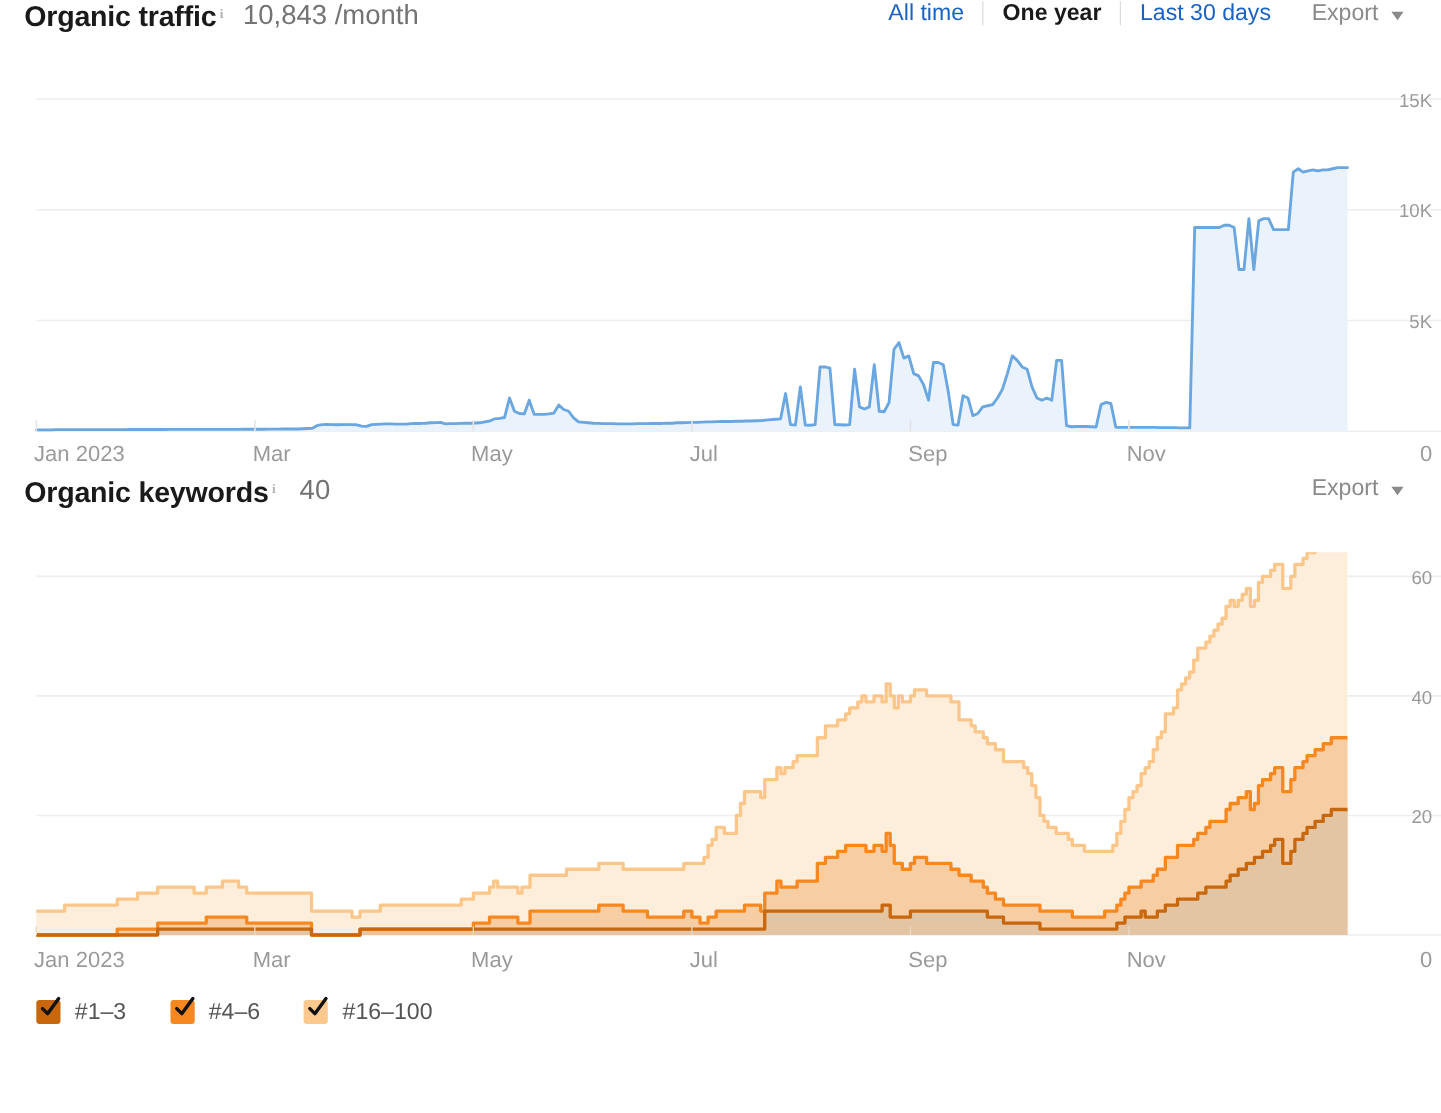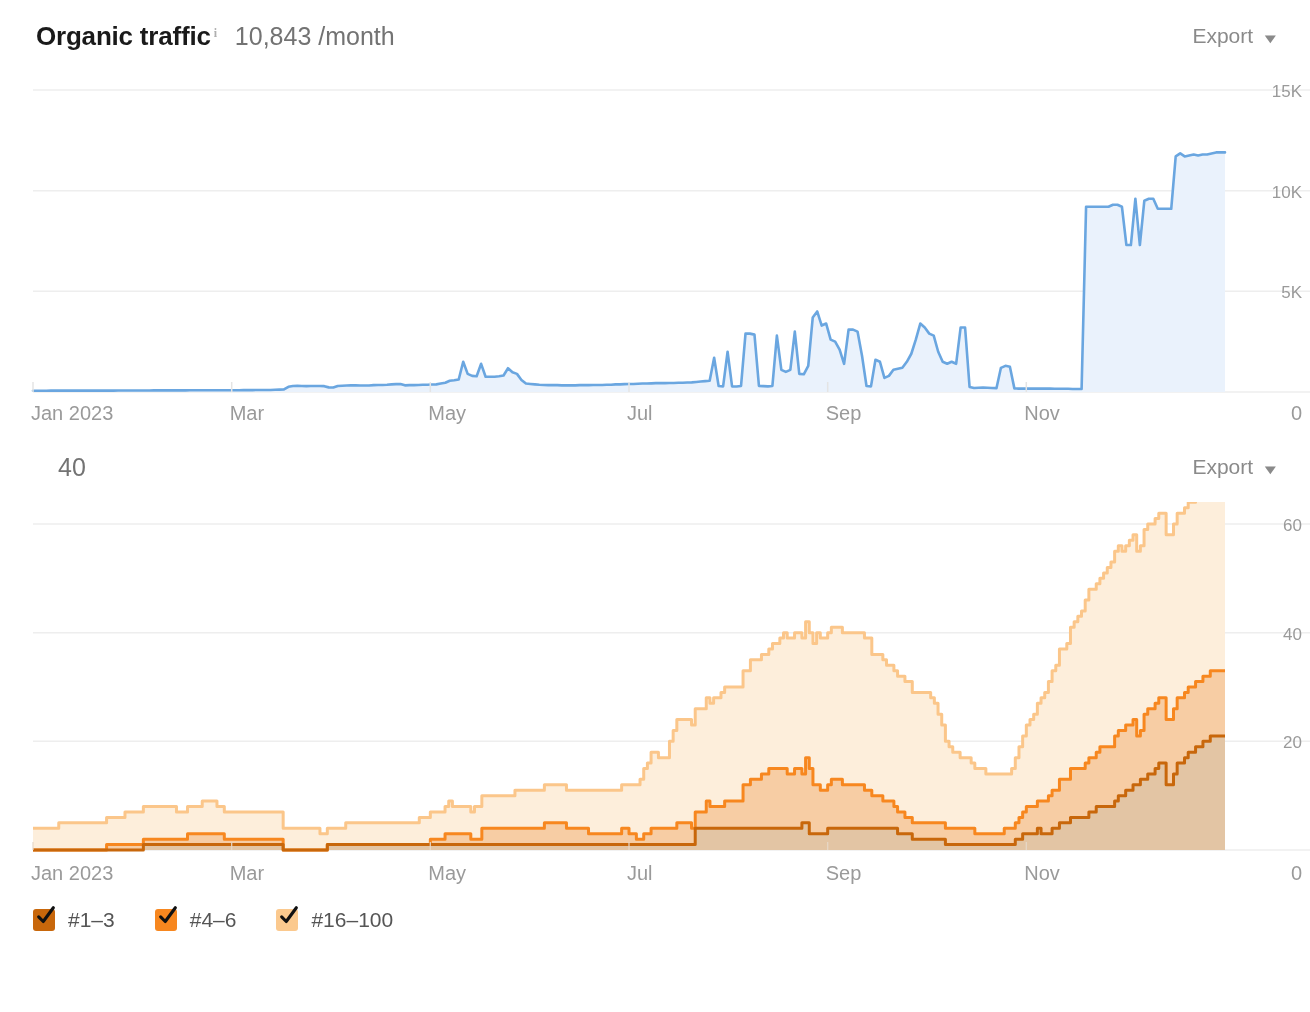--- a/index.html
+++ b/index.html
@@ -15,23 +15,23 @@
     color: #333;
     overflow: hidden;
     position: relative;
   }
 
   .panel { position: relative; }
 
   
   .chart-header {
     display: flex;
-    align-items: center;
+    align-items: flex-start;
     height: 72px;
-    padding: 0 33px 0 36px;
+    padding: 0 33px 0 22px;
     box-sizing: border-box;
   }
   .chart-header.kw { height: 70px; }
 
   .metric-title {
     font-size: 26px;
     font-weight: bold;
     color: #1a1a1a;
     letter-spacing: -0.2px;
     white-space: nowrap;
@@ -148,20 +148,27 @@
 </style>
 </head>
 <body>
 
 <div class="panel">
 
   <div class="chart-header">
     <span class="metric-title"><span>Organic traffic</span><i class="info-icon">i</i></span>
     <span class="metric-value">10,843 /month</span>
     <span class="header-spacer"></span>
+    <span class="range-group">
+      <span class="range-link">All time</span>
+      <span class="range-sep"></span>
+      <span class="range-link active">One year</span>
+      <span class="range-sep"></span>
+      <span class="range-link">Last 30 days</span>
+    </span>
     <span class="export-btn"><span>Export</span><span class="export-caret">▼</span></span>
   </div>
 
   <div class="plot-wrap">
     <svg class="plot-svg" id="traffic-svg" width="1310" height="330" viewBox="0 0 1310 330">
         <line x1="33" y1="320" x2="1310" y2="320" stroke="#eeeeee" stroke-width="1.5"></line>
         <line x1="33" y1="219.33333333333334" x2="1310" y2="219.33333333333334" stroke="#eeeeee" stroke-width="1.5"></line>
         <line x1="33" y1="118.66666666666669" x2="1310" y2="118.66666666666669" stroke="#eeeeee" stroke-width="1.5"></line>
         <line x1="33" y1="18" x2="1310" y2="18" stroke="#eeeeee" stroke-width="1.5"></line>
         <text x="1302" y="226.33333333333334" text-anchor="end" fill="#9a9a9a" font-size="17" font-family="&quot;Liberation Sans&quot;, sans-serif">5K</text>
@@ -185,20 +192,21 @@
       <span class="axis-label" style="left: 627px;">Jul</span>
       <span class="axis-label" style="left: 825.706px;">Sep</span>
       <span class="axis-label" style="left: 1024.29px;">Nov</span>
       <span class="axis-label right">0</span>
     </div>
 </div>
 
 <div class="panel">
 
   <div class="chart-header kw">
+    <span class="metric-title"><span>Organic keywords</span><i class="info-icon">i</i></span>
     <span class="metric-value small">40</span>
     <span class="header-spacer"></span>
     <span class="export-btn"><span>Export</span><span class="export-caret">▼</span></span>
   </div>
 
   <div class="plot-wrap">
     <svg class="plot-svg" id="kw-svg" width="1310" height="360" viewBox="0 0 1310 360">
         <line x1="33" y1="348" x2="1310" y2="348" stroke="#eeeeee" stroke-width="1.5"></line>
         <line x1="33" y1="239.33333333333334" x2="1310" y2="239.33333333333334" stroke="#eeeeee" stroke-width="1.5"></line>
         <line x1="33" y1="130.66666666666669" x2="1310" y2="130.66666666666669" stroke="#eeeeee" stroke-width="1.5"></line>

